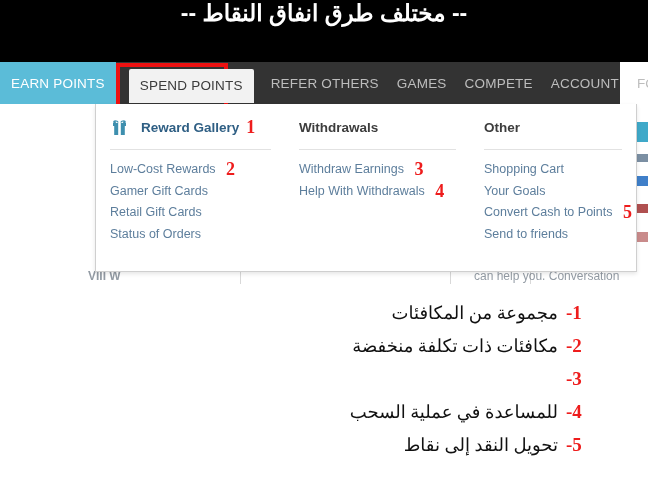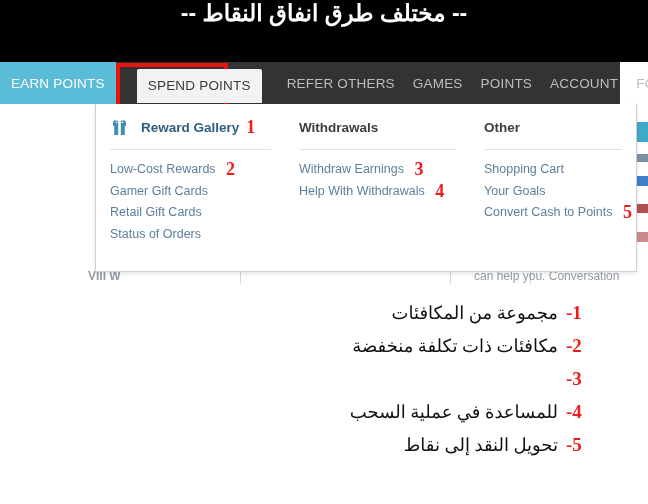--- a/index.html
+++ b/index.html
@@ -66,21 +66,21 @@
     height: 42px;
     box-sizing: border-box;
   }
   .nav-item.earn {
     background: #5bbcd8;
     color: #ffffff;
     padding: 0 11px;
   }
   .nav-item.spend-wrap {
     position: relative;
-    padding: 16px;
+    padding: 8px;
     display: flex;
     align-items: center;
   }
   .spend-highlight {
     position: absolute;
     left: 0px;
     top: 1px;
     width: 112px;
     height: 47px;
     border: 4px solid #ee1111;
@@ -284,21 +284,21 @@
       </div>
     </div>
 
     <div class="nav-item">
       <span>REFER OTHERS</span>
     </div>
     <div class="nav-item">
       <span>GAMES</span>
     </div>
     <div class="nav-item">
-      <span>POINTS</span>
+      <span>COMPETE</span>
     </div>
     <div class="nav-item">
       <span>ACCOUNT</span>
     </div>
     <div class="nav-item">
       <span>FORUMS</span>
     </div>
 
   </div>
 </div>
@@ -374,20 +374,23 @@
     <a class="dd-link">
       <span>Shopping Cart</span>
     </a>
     <a class="dd-link">
       <span>Your Goals</span>
     </a>
     <a class="dd-link">
       <span>Convert Cash to Points</span>
       <span class="num inline">5</span>
     </a>
+    <a class="dd-link">
+      <span>Send to friends</span>
+    </a>
   </div>
 
 </div>
 
 <div id="legend">
   <div class="legend-inner">
     <div class="legend-row">
       <span class="legend-num">1-</span>
       <span class="legend-text">مجموعة من المكافئات</span>
     </div>

